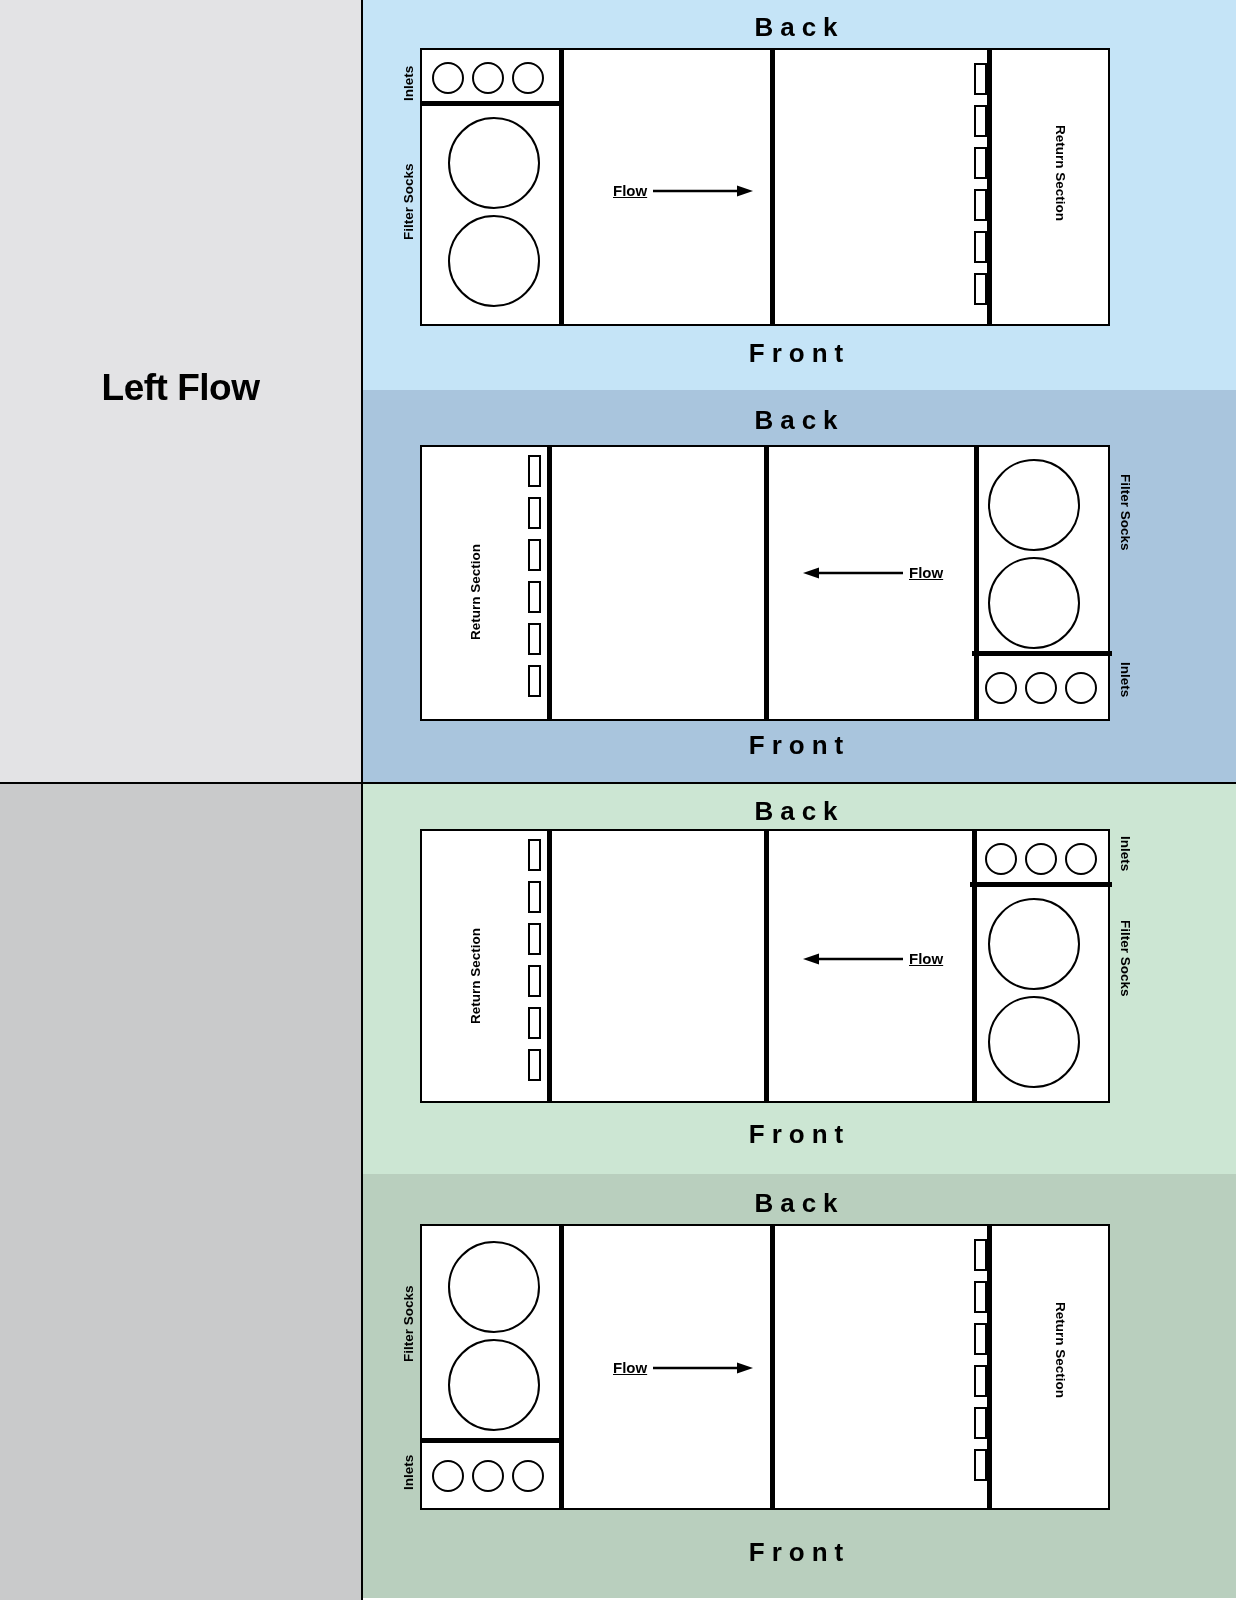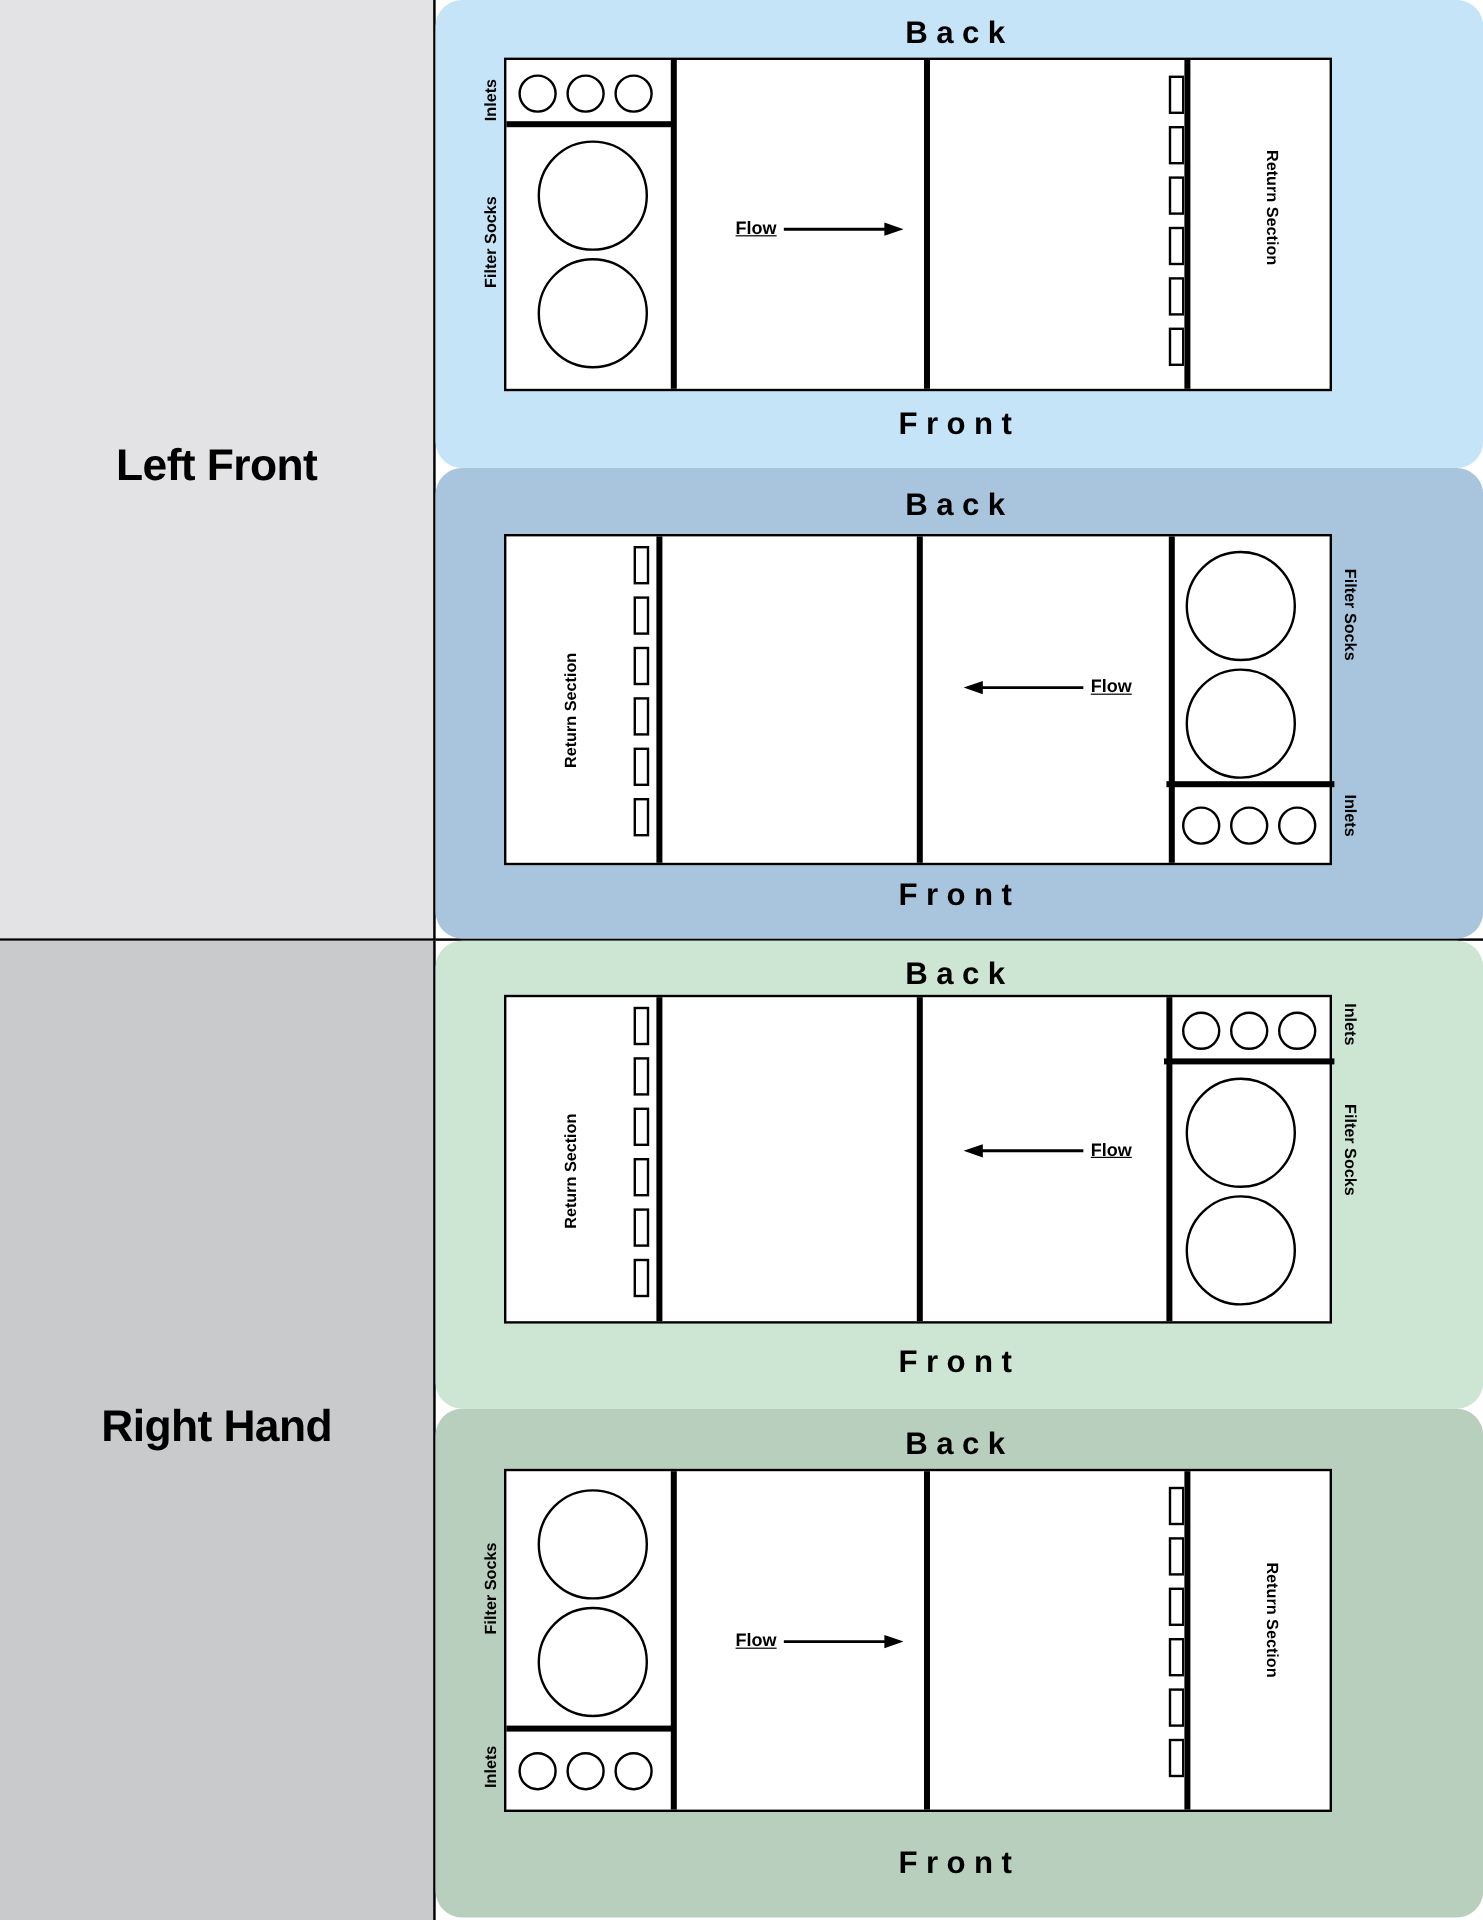--- a/index.html
+++ b/index.html
@@ -54,21 +54,20 @@
   .panels {
     display: flex;
     flex-direction: column;
     box-sizing: border-box;
   }
   .panels.top { border-bottom: 2px solid #000; }
   .panel {
     position: relative;
     box-sizing: border-box;
     overflow: hidden;
-    border-radius: 22px;
   }
   .panel.p1 { background: #c5e4f7; height: 390px; }
   .panel.p2 { background: #a9c5dd; height: 392px; }
   .panel.p3 { background: #cce6d3; height: 390px; }
   .panel.p4 { background: #b9cfbe; height: 424px; }
 
   .bb-label {
     position: absolute;
     left: 0; right: 0;
     text-align: center;
@@ -130,21 +129,21 @@
   }
   .arrow-svg { display: block; }
 </style>
 </head>
 <body>
 
 <div id="page">
   <div class="grid">
 
     <div class="label-cell top">
-      <div class="hand-title">Left Front</div>
+      <div class="hand-title">Left Flow</div>
     </div>
 
     <div class="panels top">
 
       <div class="panel p1">
         <div class="bb-label" style="top:12px;">Back</div>
         <div class="bb-label" style="top:338px;">Front</div>
 
         <div class="sump" style="left:57px; top:48px; width:690px; height:278px;">
 
@@ -214,21 +213,20 @@
           <svg class="arrow-svg" width="100" height="12" viewBox="0 0 100 12">
             <line x1="12" y1="6" x2="100" y2="6" stroke="#000" stroke-width="2.4"></line>
             <polygon points="0,6 16,0.5 16,11.5" fill="#000"></polygon>
           </svg>
           <span class="flow-text">Flow</span>
         </div>
       </div>
     </div>
 
     <div class="label-cell bottom">
-      <div class="hand-title">Right Hand</div>
     </div>
 
     <div class="panels bottom">
 
       <div class="panel p3">
         <div class="bb-label" style="top:12px;">Back</div>
         <div class="bb-label" style="top:335px;">Front</div>
 
         <div class="sump" style="left:57px; top:45px; width:690px; height:274px;">
           <div class="divider" style="left:125px;"></div>

